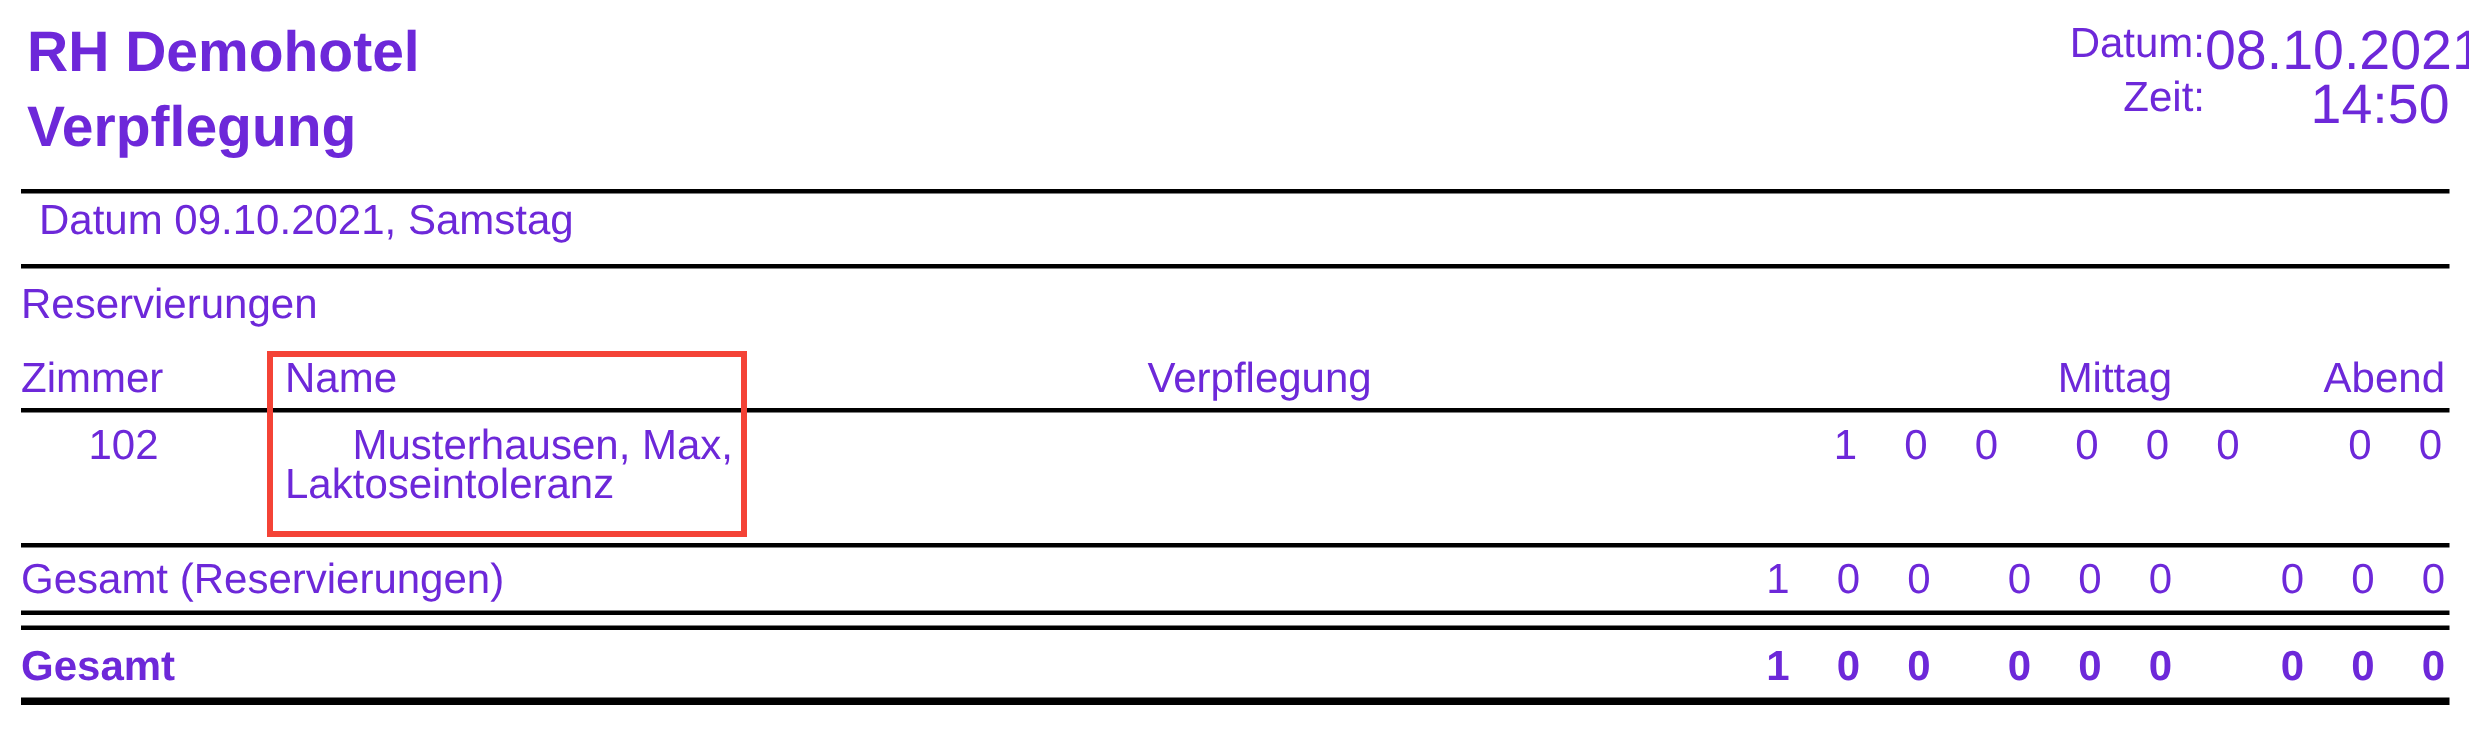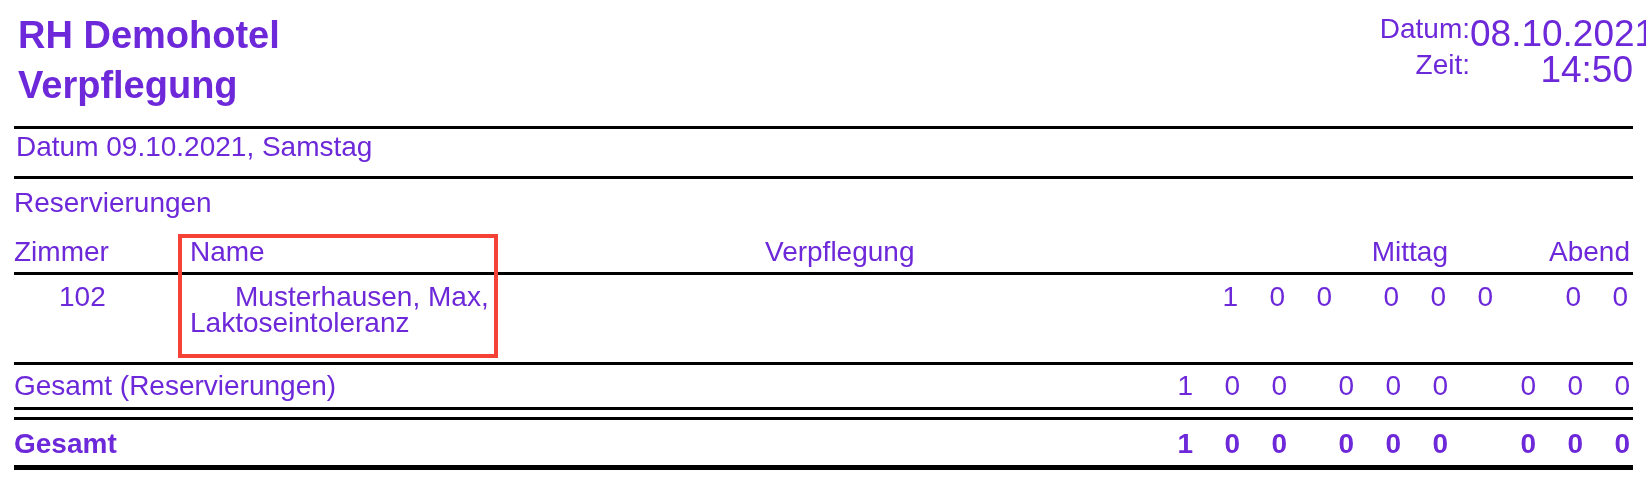--- a/index.html
+++ b/index.html
@@ -29,21 +29,21 @@
   .rule { left: 14px; width: 1619px; height: 3px; background: #000000; }
   .rule-a { top: 126px; }
   .rule-b { top: 176px; }
   .rule-c { top: 272px; }
   .rule-d { top: 362px; }
   .rule-e { top: 407px; }
   .rule-f { top: 417px; }
   .rule-g { top: 465px; height: 5px; }
 
   .body-text { font-size: 28px; line-height: 1; white-space: nowrap; }
-  .day-line { left: 16px; top: 133px; }
+  .day-line { left: 26px; top: 133px; }
   .section-title { left: 14px; top: 189px; }
 
   
   .col-zimmer { left: 14px; }
   .col-name { left: 190px; }
   .col-verpf { left: 765px; }
 
   .row { position: absolute; left: 0; width: 1646px; height: 36px; }
   .row-head   { top: 238px; }
   .row-data1  { top: 283px; margin-left: 45px; }

